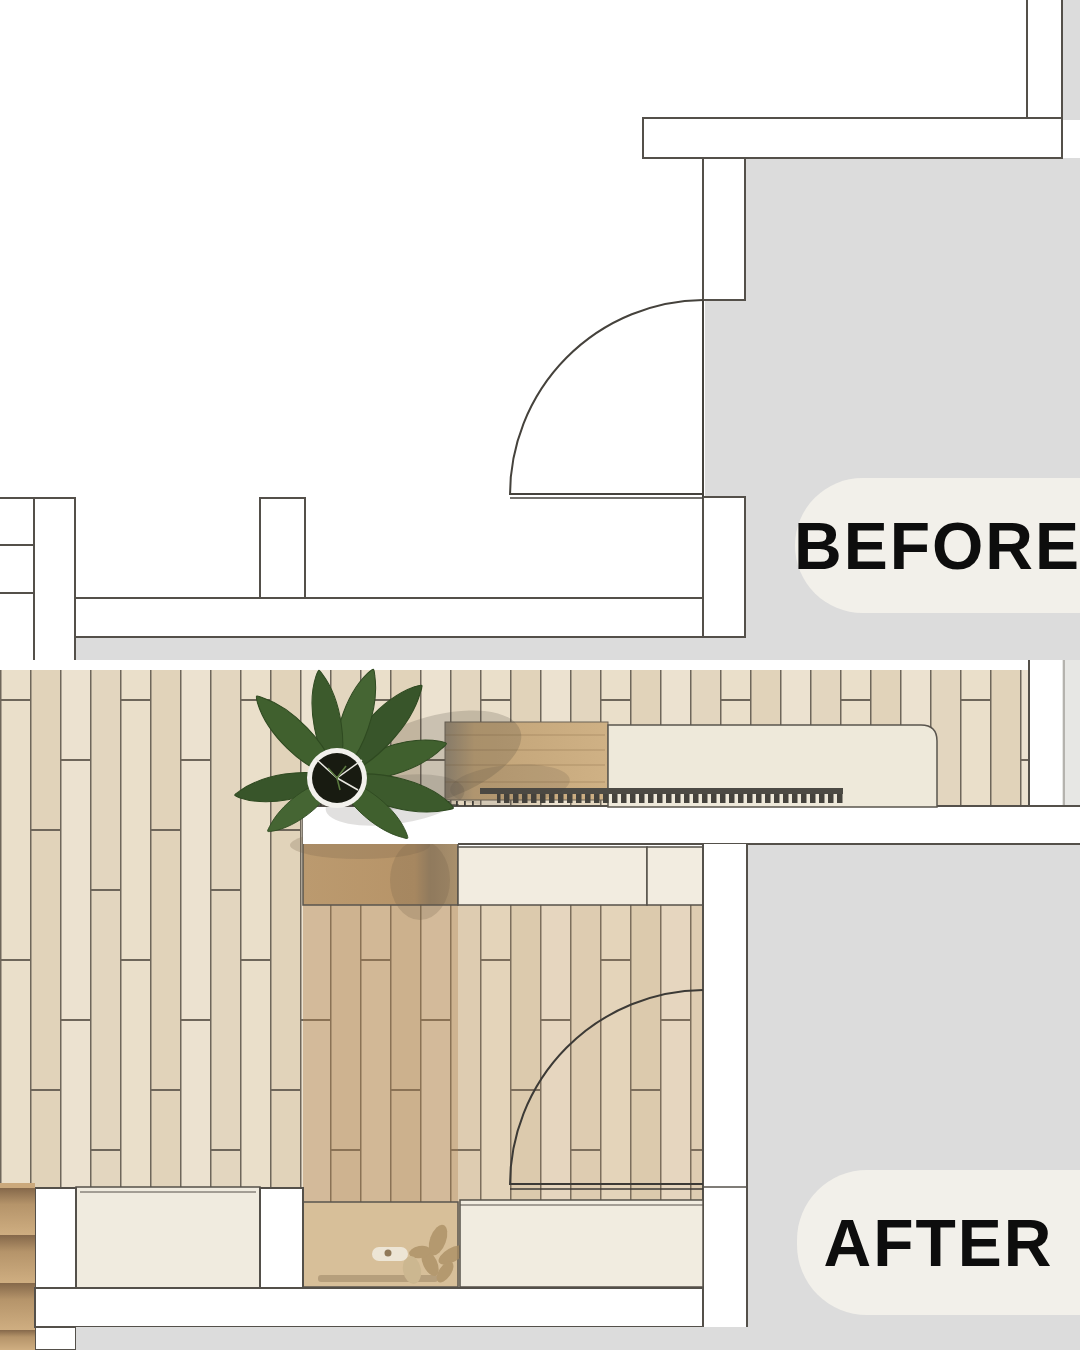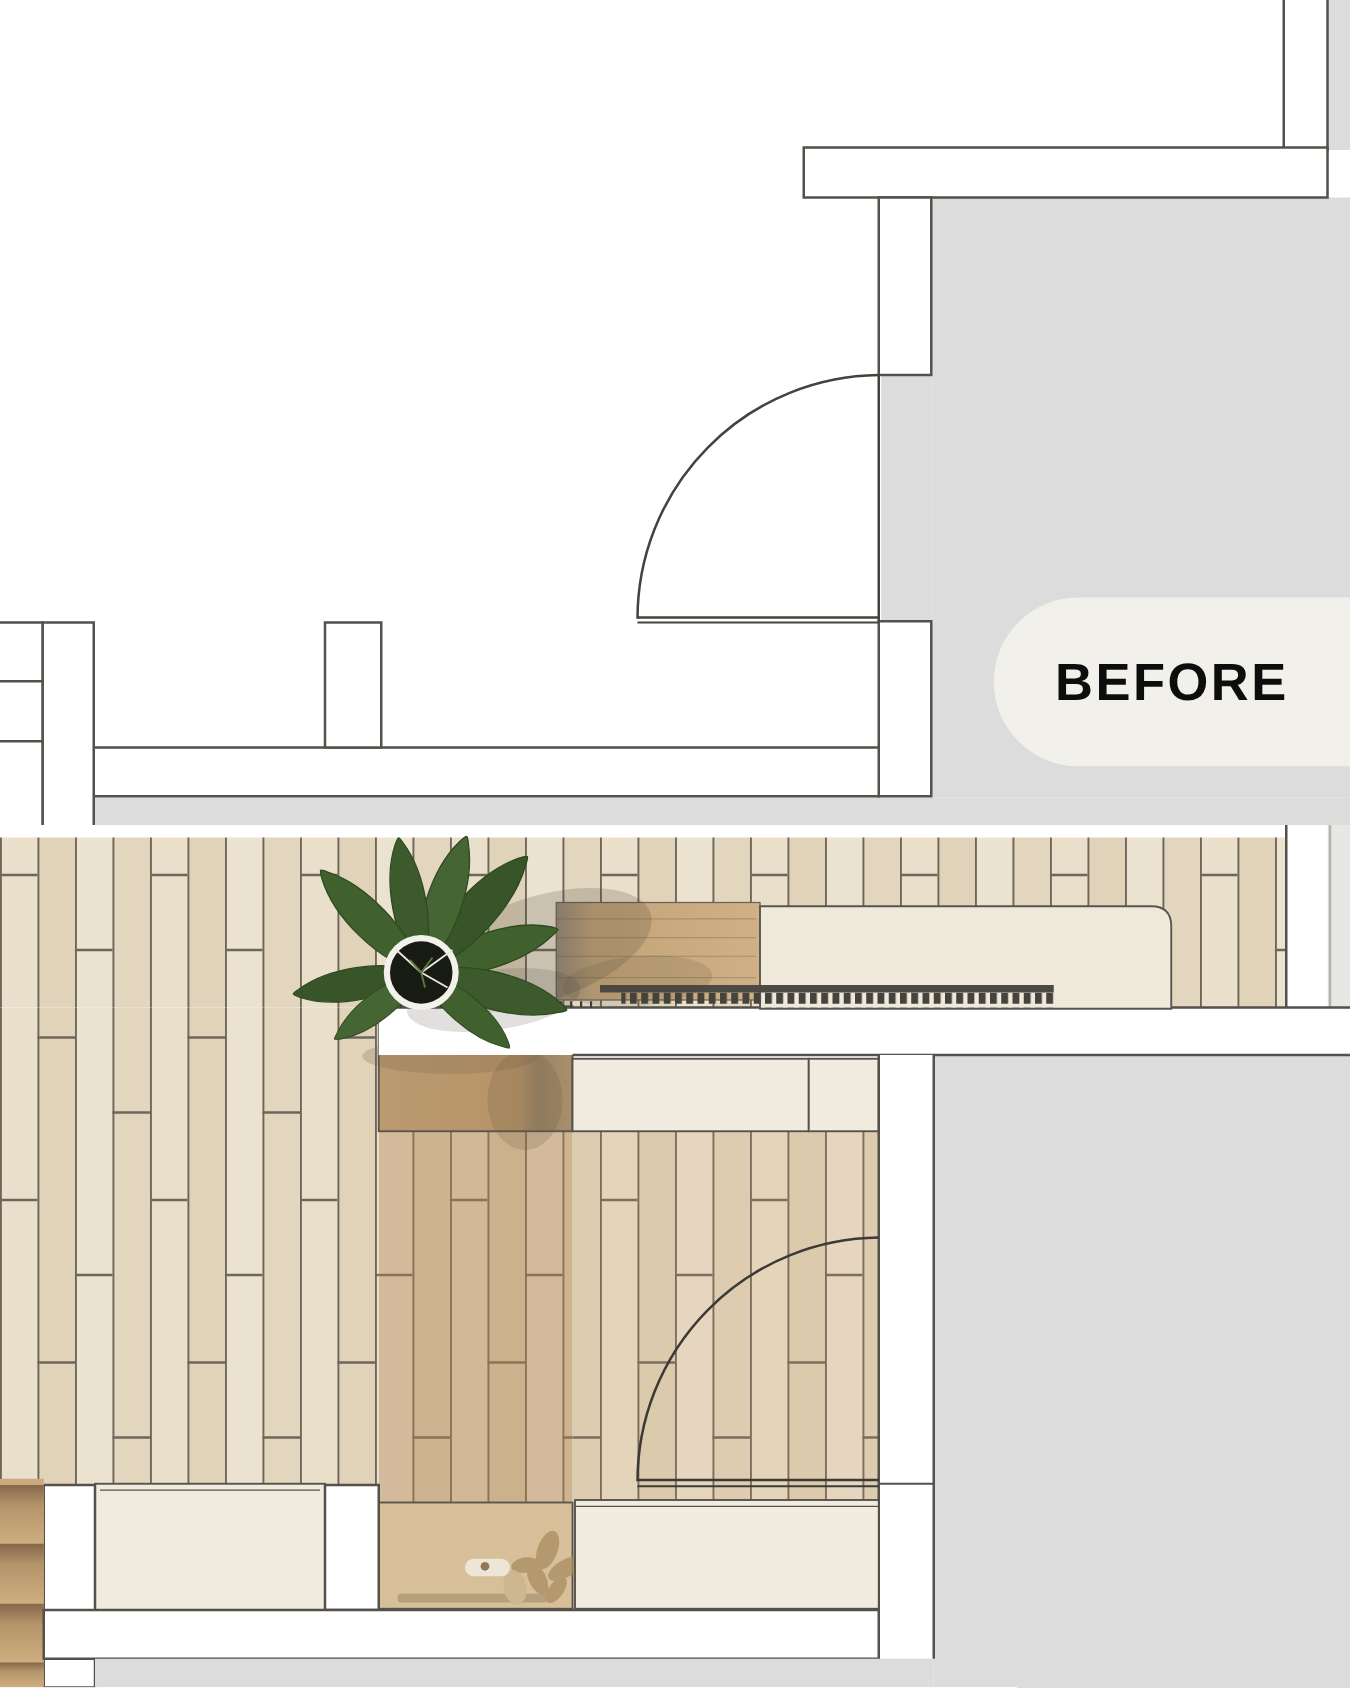--- a/index.html
+++ b/index.html
@@ -10,21 +10,21 @@
   .section-svg{position:absolute;left:0;display:block;}
   #before-svg{top:0;}
   #after-svg{top:660px;}
   .label-pill{
     position:absolute;display:flex;align-items:center;justify-content:center;
     background:#f2f0ea;border-radius:70px 0 0 70px;z-index:30;
   }
   #before-pill{left:795px;top:478px;width:285px;height:135px;}
   #after-pill{left:797px;top:1170px;width:283px;height:145px;}
   .label-text{
-    color:#0d0d0d;font-weight:800;font-size:42px;letter-spacing:2px;
+    color:#0d0d0d;font-weight:800;font-size:66px;letter-spacing:2px;
     font-family:"Liberation Sans", sans-serif;
   }
 </style>
 </head>
 <body>
 
 <div id="canvas">
 
   <svg id="before-svg" class="section-svg" width="1080" height="660" viewBox="0 0 1080 660">
 
@@ -222,14 +222,17 @@
         <line x1="337" y1="118" x2="346" y2="106"></line>
         <line x1="337" y1="118" x2="328" y2="108"></line>
         <line x1="337" y1="118" x2="340" y2="130"></line>
       </g>
     </g>
   </svg>
 
   <div id="before-pill" class="label-pill">
     <span class="label-text">BEFORE</span>
   </div>
+  <div id="after-pill" class="label-pill">
+    <span class="label-text">AFTER</span>
+  </div>
 
 </div>
 
 </body></html>

